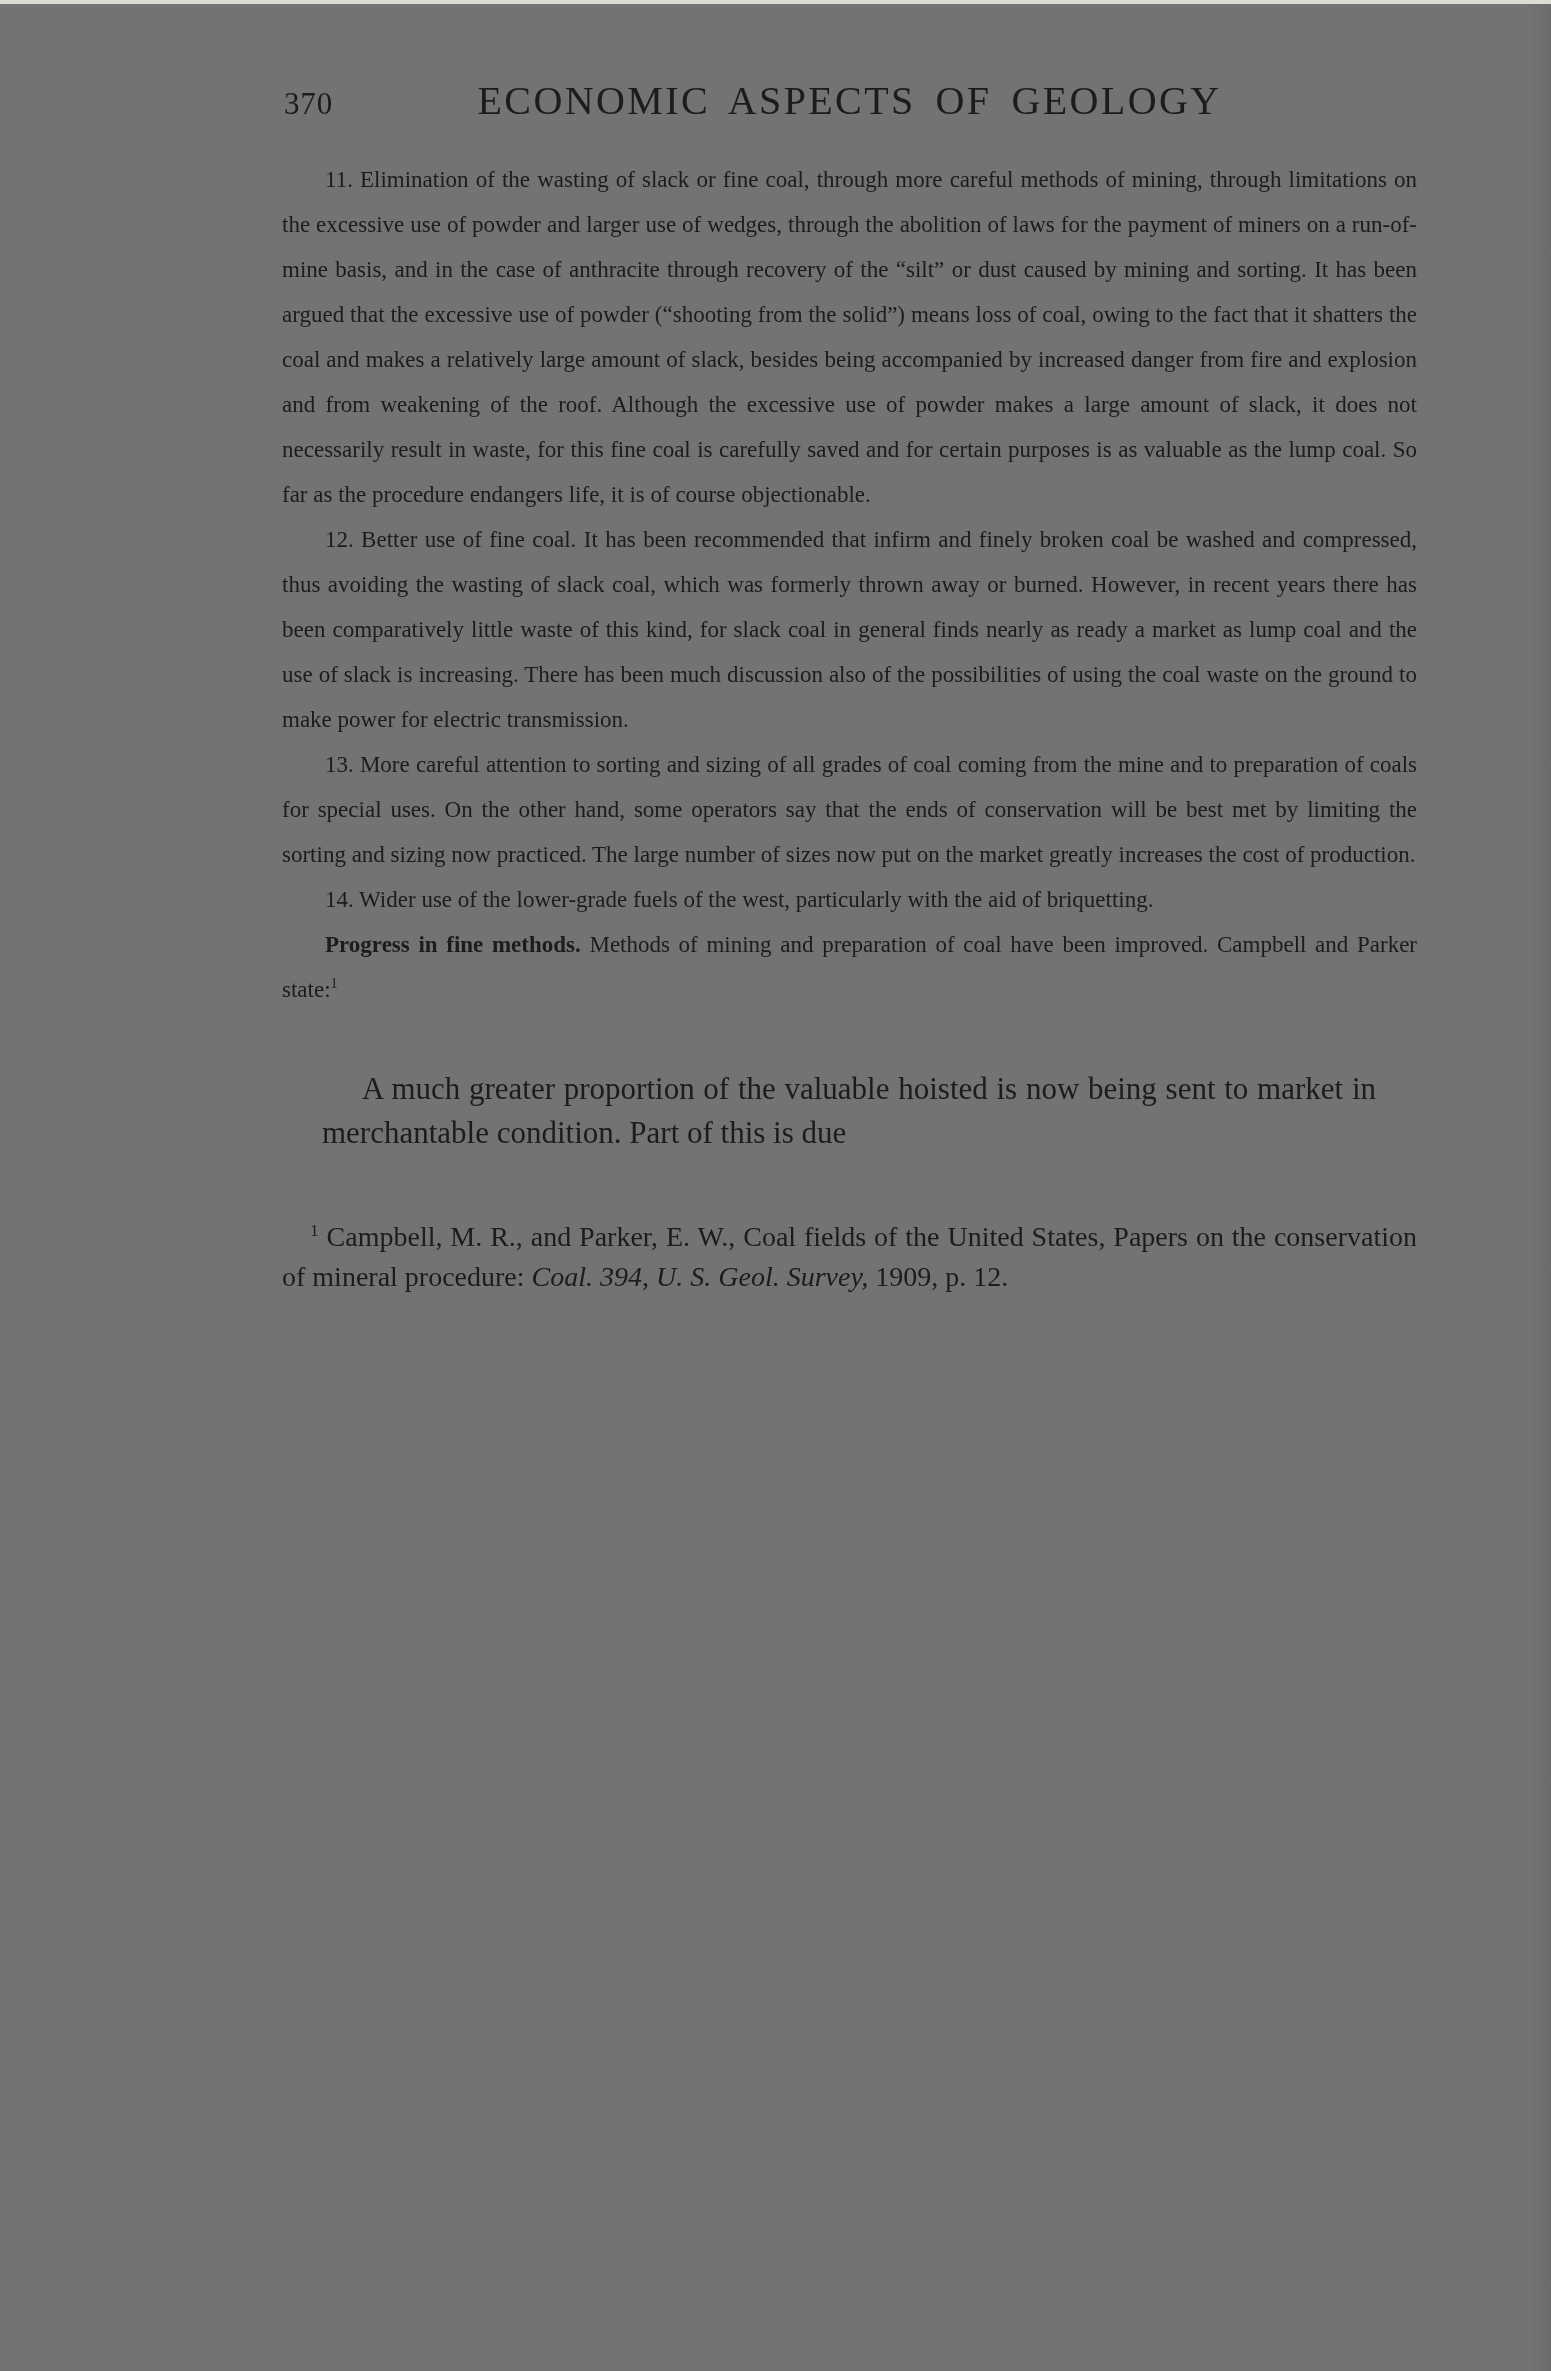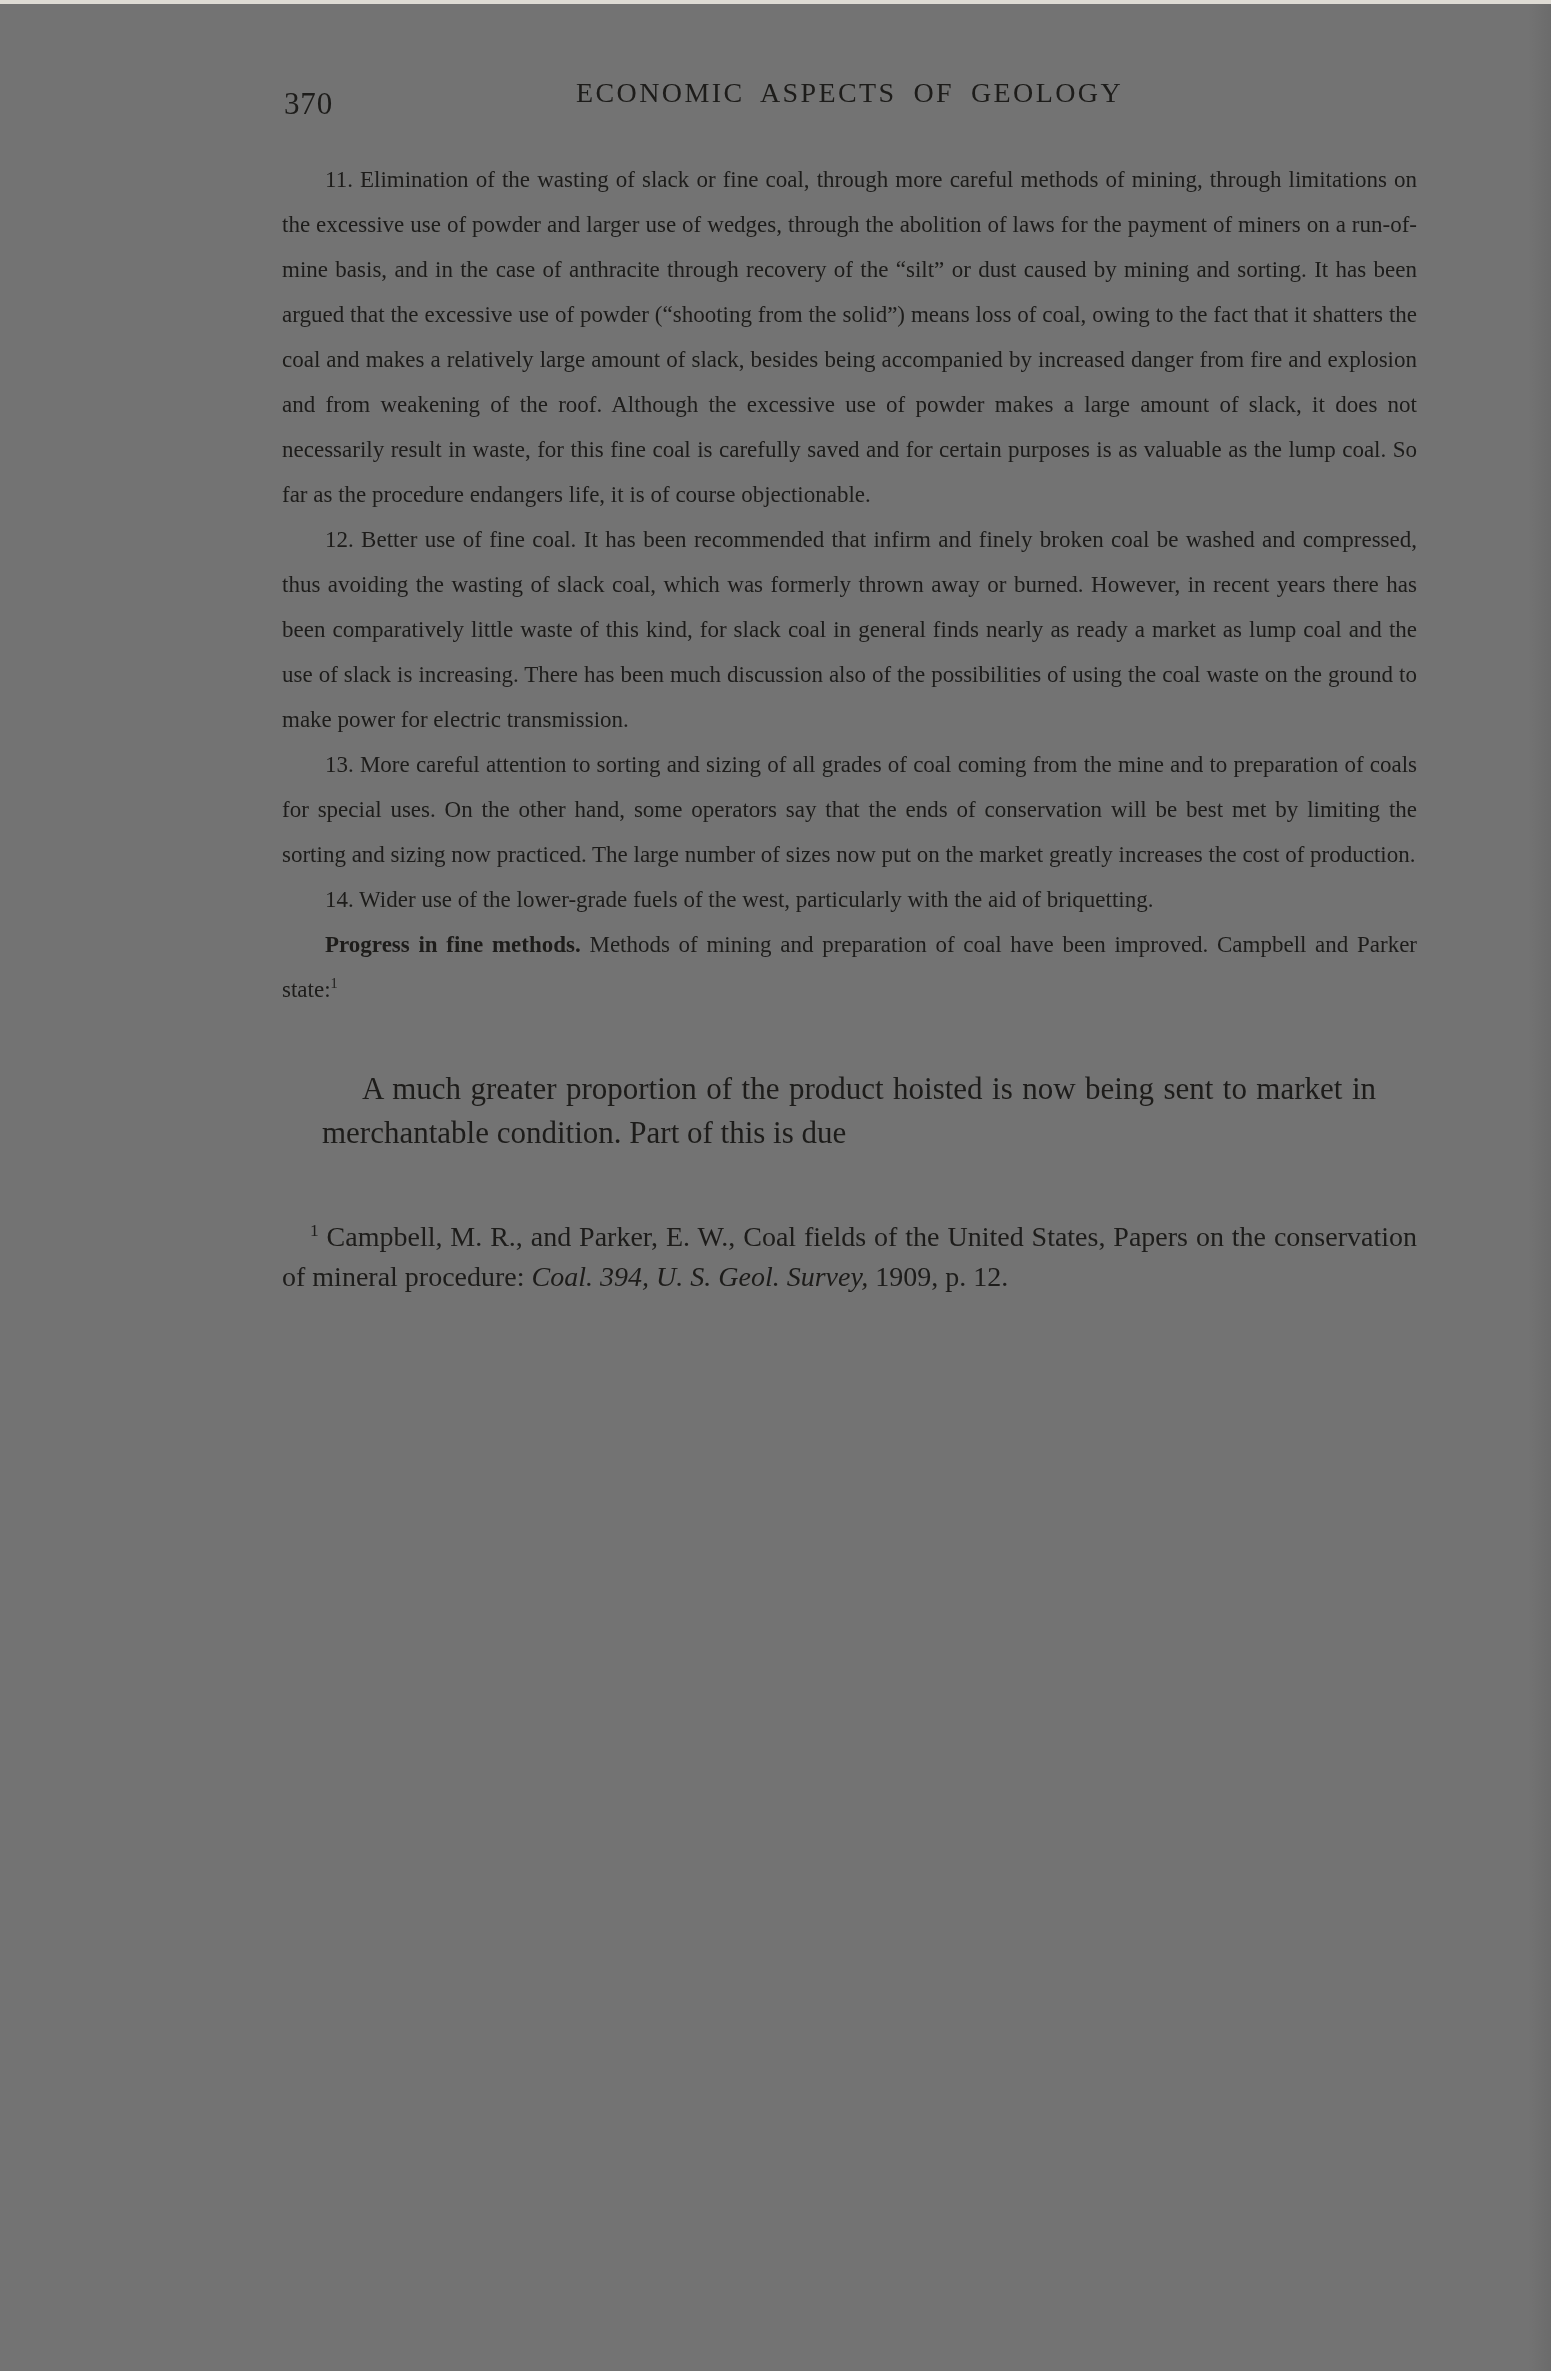--- a/index.html
+++ b/index.html
@@ -40,21 +40,21 @@
   }
   .page-number {
     position: absolute;
     left: 1.9px;
     top: 9.4px;
     font-size: 31px;
     letter-spacing: 0.9px;
   }
   .head-title {
     text-align: center;
-    font-size: 28px;
+    font-size: 40px;
     letter-spacing: 2.4px;
     word-spacing: 7.5px;
   }
   p.body-par {
     margin: 0;
     font-size: 23px;
     line-height: 45px;
     text-align: justify;
     text-indent: 43px;
   }
@@ -95,19 +95,19 @@
       <div class="head-title">ECONOMIC ASPECTS OF GEOLOGY</div>
     </div>
 
     <p class="body-par">11. Elimination of the wasting of slack or fine coal, through more careful methods of mining, through limitations on the excessive use of powder and larger use of wedges, through the abolition of laws for the payment of miners on a run-of-mine basis, and in the case of anthracite through recovery of the “silt” or dust caused by mining and sorting.  It has been argued that the excessive use of powder (“shooting from the solid”) means loss of coal, owing to the fact that it shatters the coal and makes a relatively large amount of slack, besides being accompanied by increased danger from fire and explosion and from weakening of the roof.  Although the excessive use of powder makes a large amount of slack, it does not necessarily result in waste, for this fine coal is carefully saved and for certain purposes is as valuable as the lump coal.  So far as the procedure endangers life, it is of course objectionable.</p>
     <p class="body-par">12. Better use of fine coal.  It has been recommended that infirm and finely broken coal be washed and compressed, thus avoiding the wasting of slack coal, which was formerly thrown away or burned.  However, in recent years there has been comparatively little waste of this kind, for slack coal in general finds nearly as ready a market as lump coal and the use of slack is increasing.  There has been much discussion also of the possibilities of using the coal waste on the ground to make power for electric transmission.</p>
     <p class="body-par">13. More careful attention to sorting and sizing of all grades of coal coming from the mine and to preparation of coals for special uses.  On the other hand, some operators say that the ends of conservation will be best met by limiting the sorting and sizing now practiced.  The large number of sizes now put on the market greatly increases the cost of production.</p>
     <p class="body-par">14. Wider use of the lower-grade fuels of the west, particularly with the aid of briquetting.</p>
 
     <p class="body-par progress-par"><b>Progress in fine methods.</b><span>  Methods of mining and preparation of coal have been improved.  Campbell and Parker state:</span><sup class="fn-ref">1</sup></p>
 
-    <p class="block-quote">A much greater proportion of the product hoisted is now being sent to market in merchantable condition.  Part of this is due</p>
+    <p class="block-quote">A much greater proportion of the valuable hoisted is now being sent to market in merchantable condition.  Part of this is due</p>
 
     <p class="footnote"><sup class="fn-ref">1</sup><span> Campbell, M. R., and Parker, E. W., Coal fields of the United States, Papers on the conservation of mineral procedure: </span><span class="italic">Coal. 394, U. S. Geol. Survey,</span><span> 1909, p. 12.</span></p>
 
   </div>
 </div>
 
 
 </body></html>

